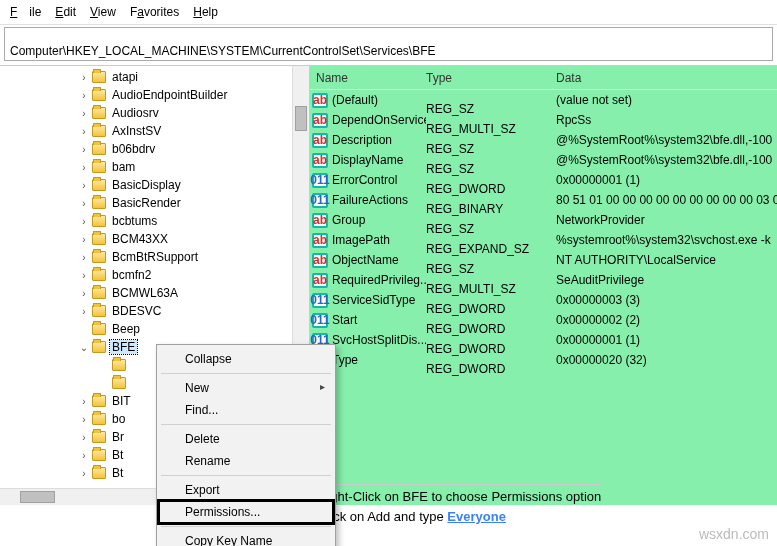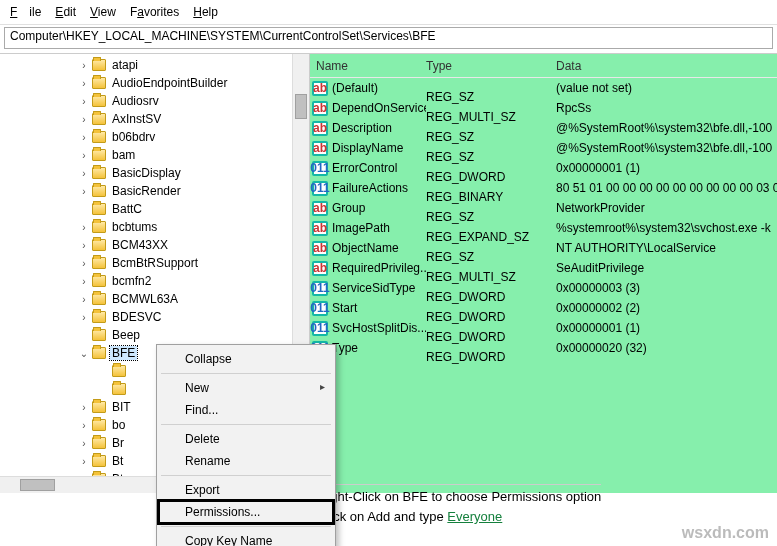--- a/index.html
+++ b/index.html
@@ -20,21 +20,21 @@
     padding: 12px 4px;
     border-bottom: 1px solid #e0e0e0;
     height: 22px;
     align-items: center;
   }
   .menubar span { padding: 2px 6px; cursor: default; }
   .menubar u { text-decoration: underline; }
   .addressbar {
     border: 1px solid #aaa;
     margin: 2px 4px 4px 4px;
-    padding: 1px 5px;
+    padding: 16px 5px;
     height: 22px;
     background: #fff;
   }
   .split {
     display: flex;
     height: 440px;
     border-top: 1px solid #ccc;
     position: relative;
   }
   .treepane {
@@ -188,28 +188,27 @@
   }
 
   .footer {
     position: absolute;
     left: 318px;
     top: 484px;
     line-height: 20px;
     font-size: 13px;
   }
   .footer .l1 { border-top: 1px solid #ccc; padding-top: 2px;}
-  .footer a { color: #15803d; text-decoration: underline; }
+  .footer a { color: #3b82f6; text-decoration: underline; font-weight: bold; }
   .watermark {
     position: absolute;
     right: 8px;
     bottom: 4px;
     color: #bbb;
-    font-size: 16px;
-    font-weight: bold;
+    font-size: 14px;
   }
 </style>
 </head>
 <body>
 
 <div class="menubar">
   <span><u>F</u><span></span>ile</span>
   <span><u>E</u>dit</span>
   <span><u>V</u>iew</span>
   <span>F<u>a</u>vorites</span>
@@ -256,25 +255,20 @@
         </div>
         <div class="tree-item">
           <span class="expander">›</span>
           <span class="folder-icon"></span>
           <span class="label">BasicDisplay</span>
         </div>
         <div class="tree-item">
           <span class="expander">›</span>
           <span class="folder-icon"></span>
           <span class="label">BasicRender</span>
-        </div>
-        <div class="tree-item">
-          <span class="expander"></span>
-          <span class="folder-icon"></span>
-          <span class="label">BattC</span>
         </div>
         <div class="tree-item">
           <span class="expander">›</span>
           <span class="folder-icon"></span>
           <span class="label">bcbtums</span>
         </div>
         <div class="tree-item">
           <span class="expander">›</span>
           <span class="folder-icon"></span>
           <span class="label">BCM43XX</span>

